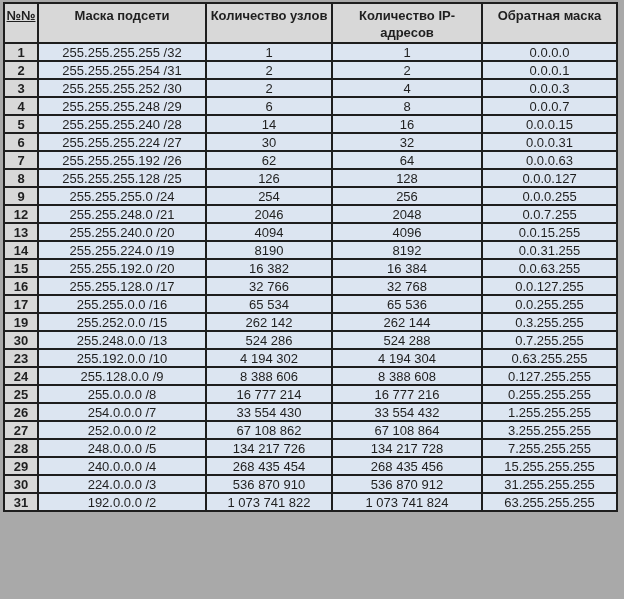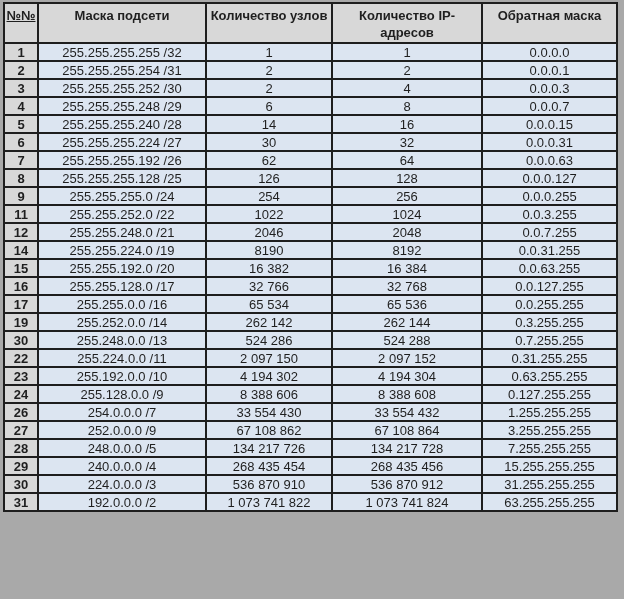--- a/index.html
+++ b/index.html
@@ -136,34 +136,34 @@
           <td>0.0.0.127</td>
         </tr>
         <tr>
           <td class="num">9</td>
           <td>255.255.255.0 /24</td>
           <td>254</td>
           <td>256</td>
           <td>0.0.0.255</td>
         </tr>
         <tr>
-          <td class="num">11</td>
-          <td>255.255.252.0 /22</td>
-          <td>1022</td>
-          <td>1024</td>
-          <td>0.0.3.255</td>
-        </tr>
-        <tr>
           <td class="num">12</td>
           <td>255.255.248.0 /21</td>
           <td>2046</td>
           <td>2048</td>
           <td>0.0.7.255</td>
         </tr>
         <tr>
+          <td class="num">13</td>
+          <td>255.255.240.0 /20</td>
+          <td>4094</td>
+          <td>4096</td>
+          <td>0.0.15.255</td>
+        </tr>
+        <tr>
           <td class="num">14</td>
           <td>255.255.224.0 /19</td>
           <td>8190</td>
           <td>8192</td>
           <td>0.0.31.255</td>
         </tr>
         <tr>
           <td class="num">15</td>
           <td>255.255.192.0 /20</td>
           <td>16 382</td>
@@ -179,63 +179,63 @@
         </tr>
         <tr>
           <td class="num">17</td>
           <td>255.255.0.0 /16</td>
           <td>65 534</td>
           <td>65 536</td>
           <td>0.0.255.255</td>
         </tr>
         <tr>
           <td class="num">19</td>
-          <td>255.252.0.0 /14</td>
+          <td>255.252.0.0 /15</td>
           <td>262 142</td>
           <td>262 144</td>
           <td>0.3.255.255</td>
         </tr>
         <tr>
           <td class="num">30</td>
           <td>255.248.0.0 /13</td>
           <td>524 286</td>
           <td>524 288</td>
           <td>0.7.255.255</td>
         </tr>
         <tr>
-          <td class="num">22</td>
-          <td>255.224.0.0 /11</td>
-          <td>2 097 150</td>
-          <td>2 097 152</td>
-          <td>0.31.255.255</td>
-        </tr>
-        <tr>
           <td class="num">23</td>
           <td>255.192.0.0 /10</td>
           <td>4 194 302</td>
           <td>4 194 304</td>
           <td>0.63.255.255</td>
         </tr>
         <tr>
           <td class="num">24</td>
           <td>255.128.0.0 /9</td>
           <td>8 388 606</td>
           <td>8 388 608</td>
           <td>0.127.255.255</td>
         </tr>
         <tr>
+          <td class="num">25</td>
+          <td>255.0.0.0 /8</td>
+          <td>16 777 214</td>
+          <td>16 777 216</td>
+          <td>0.255.255.255</td>
+        </tr>
+        <tr>
           <td class="num">26</td>
           <td>254.0.0.0 /7</td>
           <td>33 554 430</td>
           <td>33 554 432</td>
           <td>1.255.255.255</td>
         </tr>
         <tr>
           <td class="num">27</td>
-          <td>252.0.0.0 /9</td>
+          <td>252.0.0.0 /2</td>
           <td>67 108 862</td>
           <td>67 108 864</td>
           <td>3.255.255.255</td>
         </tr>
         <tr>
           <td class="num">28</td>
           <td>248.0.0.0 /5</td>
           <td>134 217 726</td>
           <td>134 217 728</td>
           <td>7.255.255.255</td>

